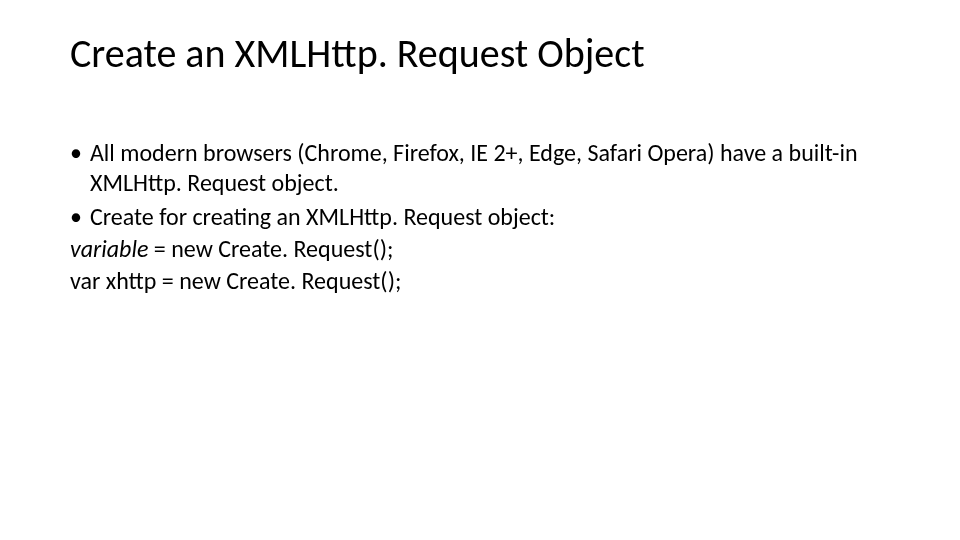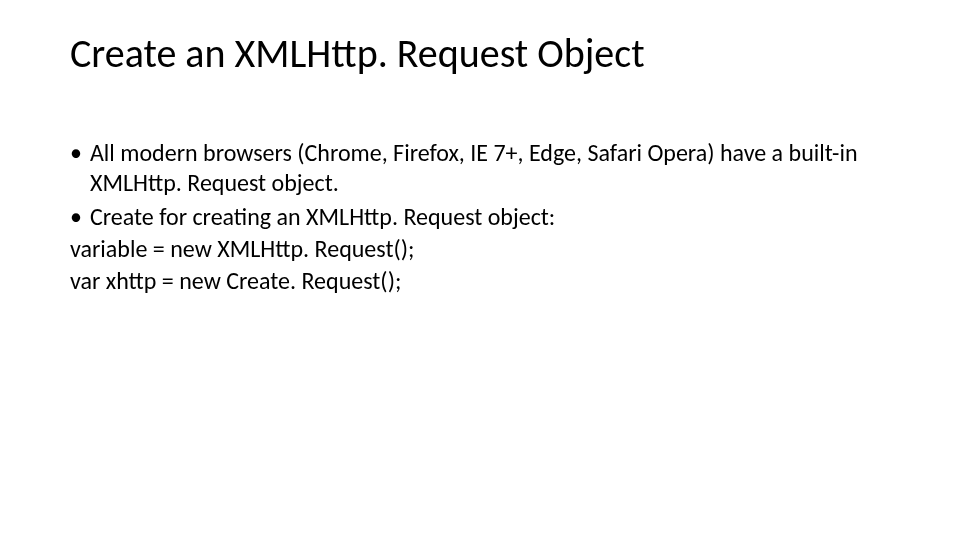--- a/index.html
+++ b/index.html
@@ -44,46 +44,47 @@
   }
   .indent {
     padding-left: 18px;
   }
   .code-line {
     font-size: 24px;
     line-height: 1.25;
     margin-top: 2px;
   }
   .italic {
+    font-style: italic;
   }
 </style>
 </head>
 <body>
 
 <div class="slide">
   <h1 class="title">Create an XMLHttp. Request Object</h1>
 
   <div class="body">
 
     <div class="bullet">
       <span class="dot">•</span>
       <span class="bullet-text">
-        <span>All modern browsers (Chrome, Firefox, IE 7+, Edge, Safari Opera) have a built-in XMLHttp. Request object.</span>
+        <span>All modern browsers (Chrome, Firefox, IE 2+, Edge, Safari Opera) have a built-in XMLHttp. Request object.</span>
       </span>
     </div>
 
     <div class="bullet indent" style="padding-left:0;"></div>
 
     <div class="bullet">
       <span class="dot">•</span>
       <span class="bullet-text">
         <span>Create for creating an XMLHttp. Request object:</span>
       </span>
     </div>
 
     <div class="code-line">
-      <span class="italic">variable</span><span> = new XMLHttp. Request();</span>
+      <span class="italic">variable</span><span> = new Create. Request();</span>
     </div>
 
     <div class="code-line">var xhttp = new Create. Request();</div>
 
   </div>
 </div>
 
 </body></html>

